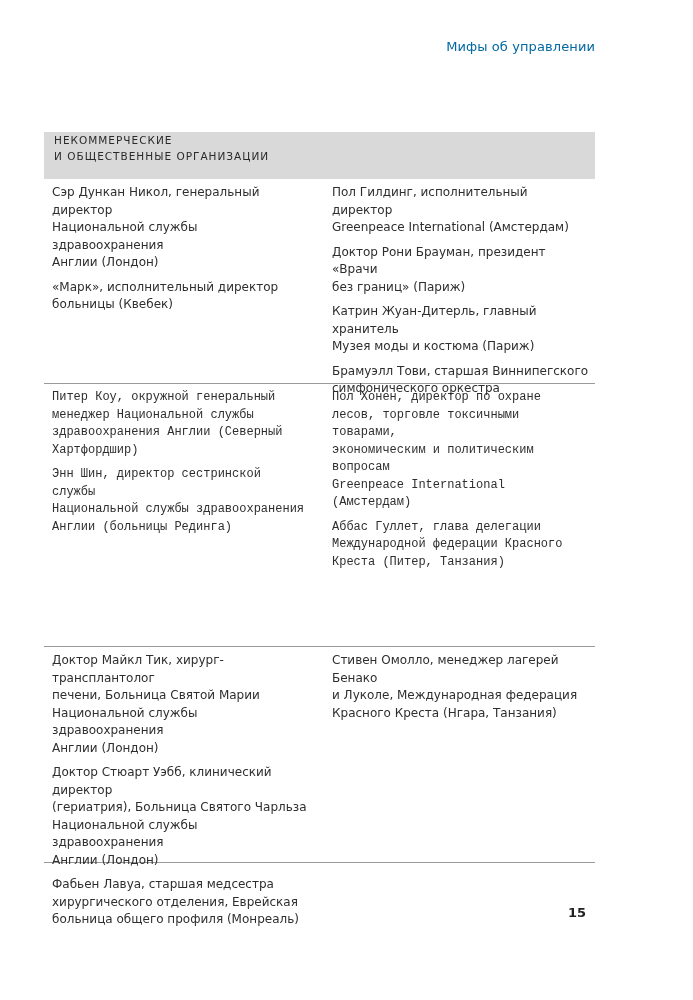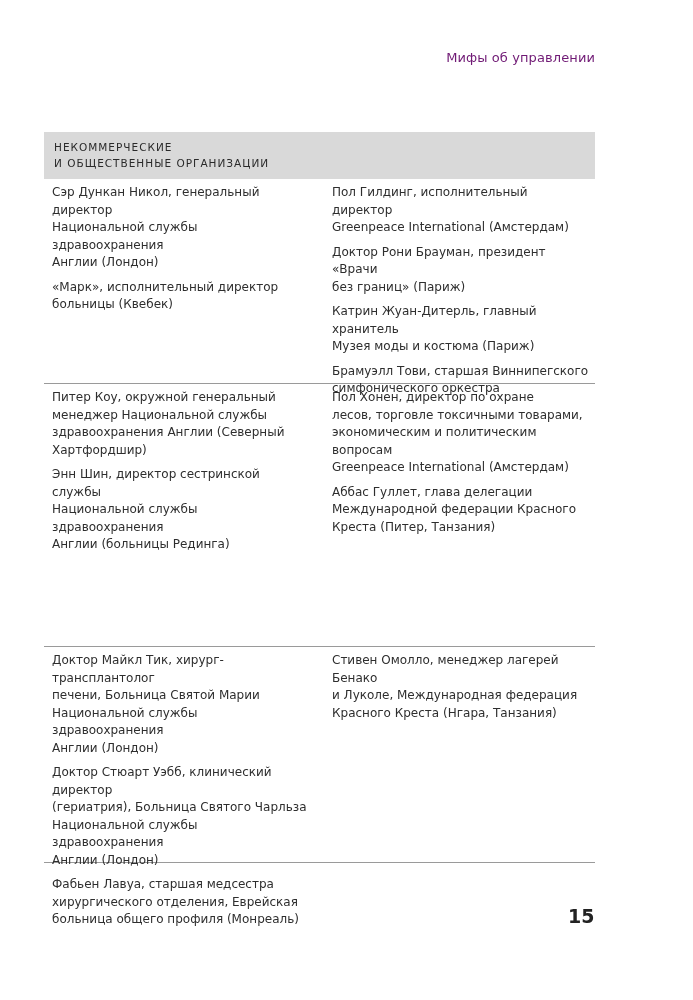--- a/index.html
+++ b/index.html
@@ -10,76 +10,75 @@
     body {
       width: 693px;
       height: 1000px;
       position: relative;
       overflow: hidden;
       font-family: "DejaVu Sans", sans-serif;
       color: #2a2a2a;
     }
     .running-head {
       position: absolute;
-      top: 50px;
+      top: 39px;
       right: 98px;
       font-size: 13px;
-      color: #701a75;
+      color: #0369a1;
       letter-spacing: 0.1px;
     }
     .table {
       position: absolute;
       top: 132px;
       left: 44px;
       width: 551px;
     }
     .thead {
       display: flex;
       background: #d9d9d9;
       height: 47px;
     }
     .th {
       box-sizing: border-box;
       font-size: 10.5px;
       letter-spacing: 1px;
       color: #2a2a2a;
       line-height: 16px;
       display: flex;
-      align-items: flex-end;
-      padding-bottom: 8px;
+      padding-bottom: 0;
     }
     .th.c1 { width: 274px; padding-left: 8px; }
     .th.c2 { width: 277px; padding-left: 10px; }
     .row {
       display: flex;
       box-sizing: border-box;
       border-bottom: 1.5px solid #9a9a9a;
       gap: 8px;
     }
     .row.r1 { height: 205px; }
-    .row.r2 { height: 263px; }
+    .row.r2 { height: 263px; font-family: Liberation Mono, monospace; }
     .row.r3 { height: 216px; }
     .cell {
       box-sizing: border-box;
       padding-top: 5px;
     }
     .cell.c1 { width: 274px; padding-left: 8px; padding-right: 4px; }
     .cell.c2 { width: 277px; padding-left: 10px; padding-right: 4px; }
     .entry {
       font-size: 12px;
       line-height: 17.5px;
       color: #2e2e2e;
       margin-bottom: 7px;
       white-space: pre-line;
     }
     .page-number {
       position: absolute;
       top: 905px;
       left: 568px;
-      font-size: 19px;
+      font-size: 13px;
       font-weight: bold;
       color: #222;
     }
   </style>
 </head>
 <body>
 
 <div class="running-head">Мифы об управлении</div>
 
 <div class="table">

